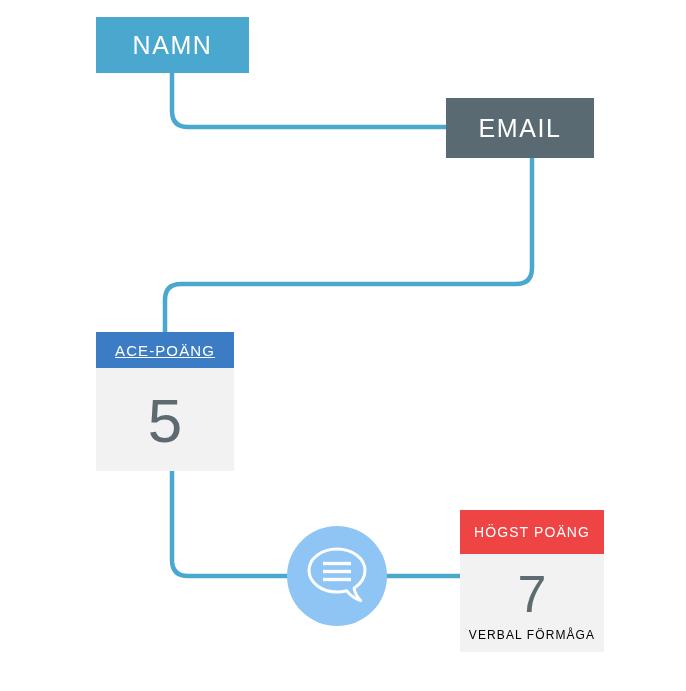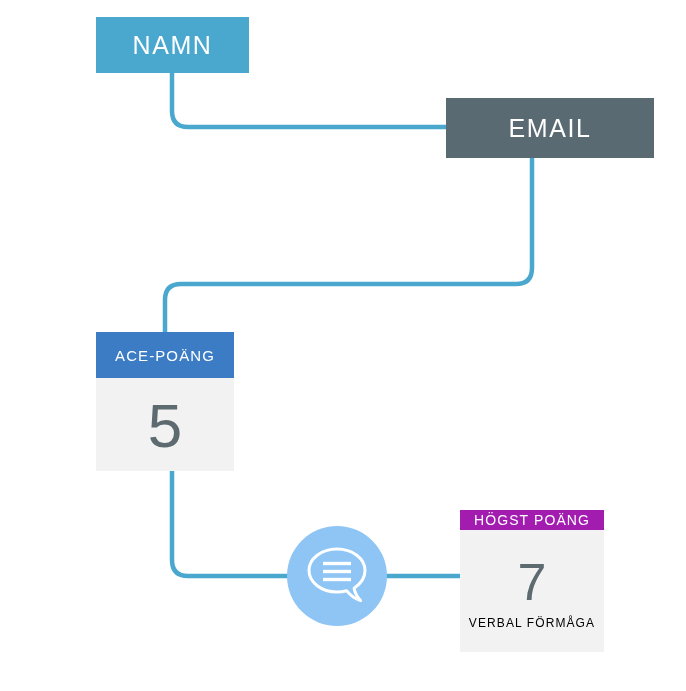--- a/index.html
+++ b/index.html
@@ -48,21 +48,21 @@
   #node-namn {
     left: 48px;
     top: 17px;
     width: 153px;
     height: 56px;
     background: #4aa8ce;
   }
   #node-email {
     left: 398px;
     top: 98px;
-    width: 208px;
+    width: 148px;
     height: 60px;
     background: #5a6a72;
   }
 
   
   .score-card {
     position: absolute;
     box-sizing: border-box;
     background: #f2f2f2;
     display: flex;
@@ -86,42 +86,43 @@
     width: 100%;
   }
 
   #card-ace {
     left: 48px;
     top: 332px;
     width: 138px;
     height: 139px;
   }
   #card-ace .card-header {
-    height: 46px;
+    height: 36px;
     background: #3b7cc4;
     font-size: 15px;
     letter-spacing: 1.1px;
+    text-decoration: underline;
   }
   #card-ace .card-value {
     font-size: 62px;
     color: #5d6b70;
     line-height: 1;
     font-weight: 400;
     margin-top: 2px;
   }
 
   #card-hogst {
     left: 412px;
     top: 510px;
     width: 144px;
     height: 142px;
   }
   #card-hogst .card-header {
-    height: 20px;
-    background: #a21caf;
+    height: 44px;
+    background: #ef4444;
     font-size: 14px;
     letter-spacing: 1.1px;
   }
   #card-hogst .card-value {
     font-size: 52px;
     color: #5d6b70;
     line-height: 1;
     font-weight: 400;
     margin-top: 4px;
   }

